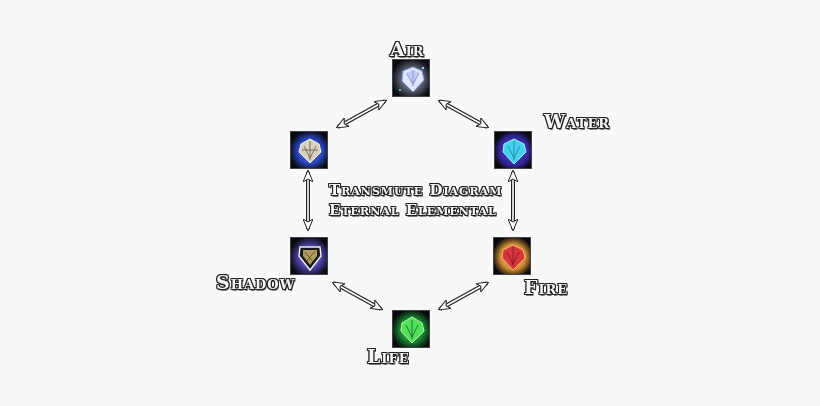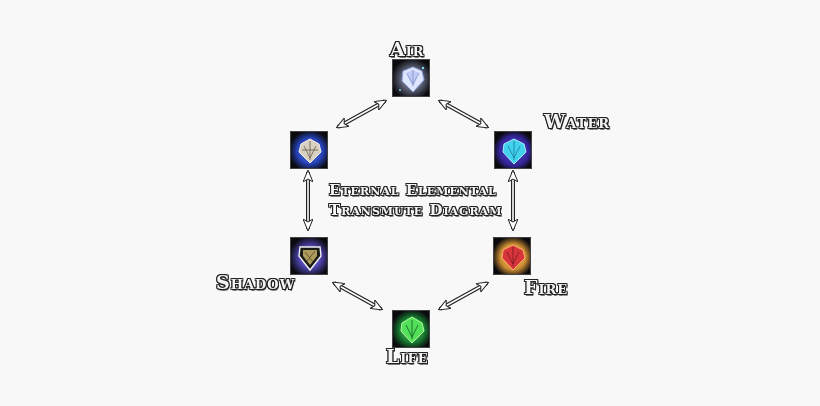--- a/index.html
+++ b/index.html
@@ -55,22 +55,22 @@
       <line x1="334" y1="283" x2="381" y2="309" stroke="#222" stroke-width="4"></line>
       <line x1="334" y1="283" x2="381" y2="309" stroke="#fff" stroke-width="1.6" marker-start="url(#ah)" marker-end="url(#ah)"></line>
     </g>
     <g>
       <line x1="440" y1="309" x2="487" y2="283" stroke="#222" stroke-width="4"></line>
       <line x1="440" y1="309" x2="487" y2="283" stroke="#fff" stroke-width="1.6" marker-start="url(#ah)" marker-end="url(#ah)"></line>
     </g>
   </svg>
 
   <div class="label title" style="left:329px; top:180px; width:166px;">
+    <div>Transmute Diagram</div>
     <div>Eternal Elemental</div>
-    <div>Transmute Diagram</div>
   </div>
 
   <div class="label big" style="left:390px; top:38px;">Air</div>
   <div class="gem" style="left:392px; top:59px;">
     <svg width="38" height="38" viewBox="0 0 38 38">
       <defs>
           <radialGradient id="gAir" cx="50%" cy="50%" r="55%">
             <stop offset="0" stop-color="#ffffff"></stop>
             <stop offset="0.5" stop-color="#c8d4ff"></stop>
             <stop offset="1" stop-color="#0a0a0e"></stop>
@@ -156,15 +156,15 @@
             <stop offset="0" stop-color="#b8ff9a"></stop>
             <stop offset="0.6" stop-color="#1a9a3a"></stop>
             <stop offset="1" stop-color="#0a0a0e"></stop>
           </radialGradient>
         </defs>
       <rect width="38" height="38" fill="url(#gLife)" opacity="0.8"></rect>
       <polygon points="9,12 19,6 29,12 31,20 19,32 8,20" fill="#52e05a" stroke="#b8ff9a" stroke-width="1"></polygon>
       <path d="M13,14 L19,26 M19,9 L19,28 M25,14 L19,26" stroke="#0e5a1e" stroke-width="0.8" fill="none"></path>
     </svg>
   </div>
-  <div class="label big" style="left:386px; top:345px;">Life</div>
+  <div class="label big" style="left:367px; top:345px;">Life</div>
 
 </div>
 
 </body></html>

